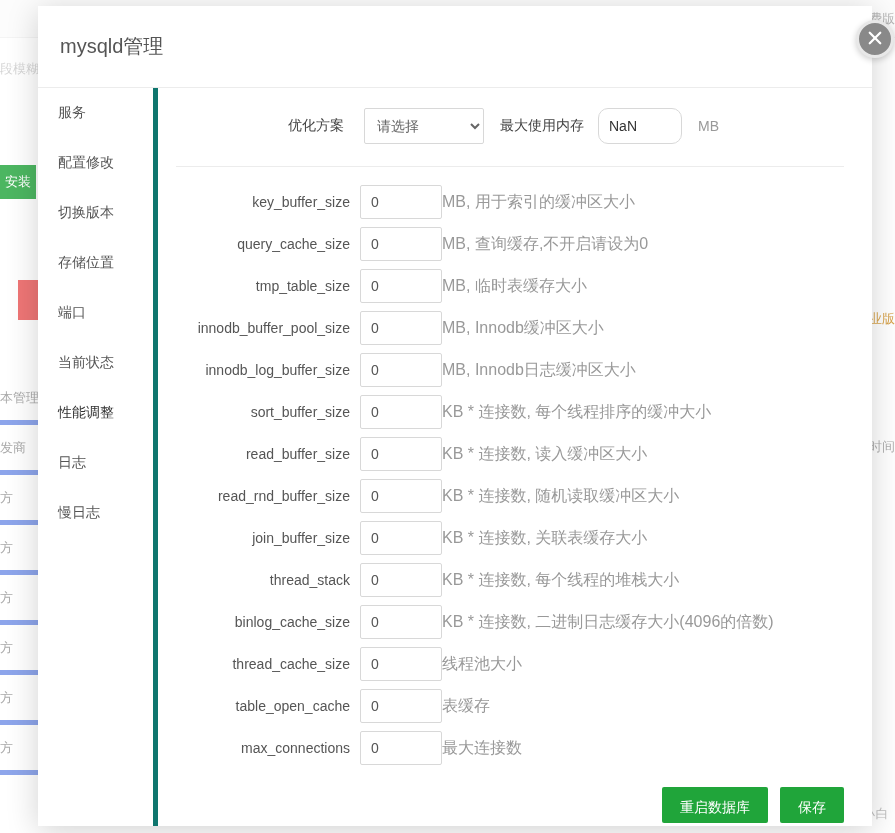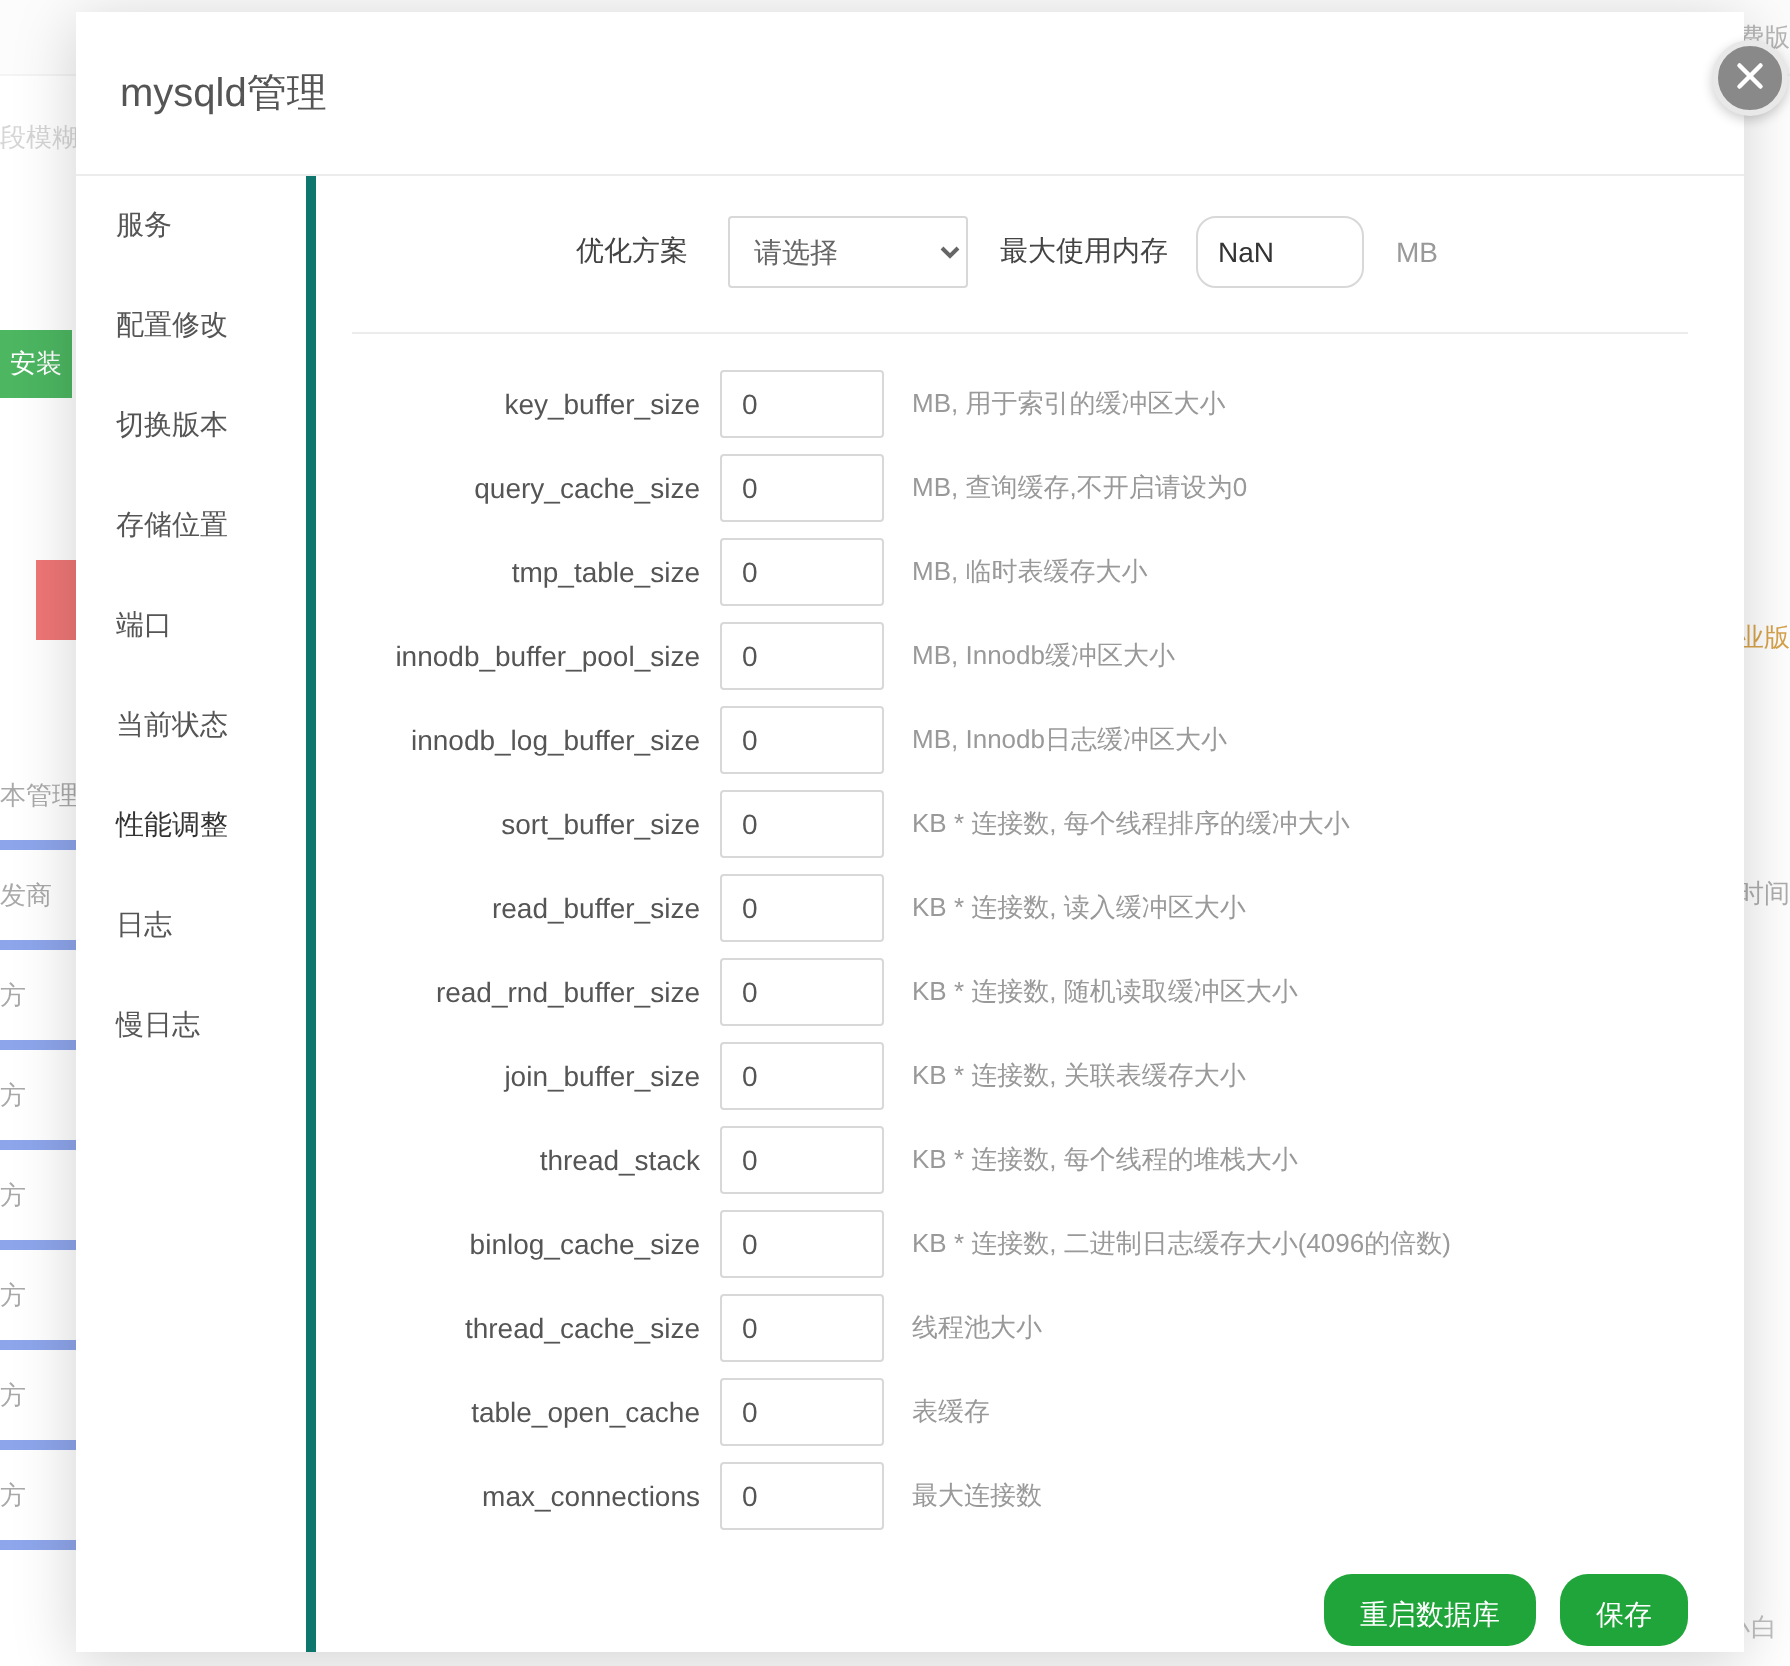--- a/index.html
+++ b/index.html
@@ -75,28 +75,28 @@
   .param-row {
     display:flex; align-items:center; margin-bottom: 8px;
   }
   .param-label {
     width: 184px; text-align:right; color:#555; padding-right:10px; font-size:14px;
   }
   .param-input {
     width: 82px; height: 34px; border:1px solid #d8d8d8; border-radius:2px;
     padding: 0 10px; font-size:14px; color:#555;
   }
-  .param-desc { color:#999; font-size:13px; margin-left:14px; }
+  .param-desc { color:#999; font-size:16px; }
 
   .footer {
     display:flex; justify-content:flex-end; gap:12px; padding: 14px 0 0 0;
   }
   .btn {
     height: 36px; padding: 12px 18px; border:none; color:#fff; background:#20a53a;
-    border-radius:14px; font-size:14px; cursor:pointer;
+    border-radius:2px; font-size:14px; cursor:pointer;
   }
 </style>
 </head>
 <body>
 
 <div class="backdrop">
 
   <div class="bg-top"></div>
   <div class="bg-tab">费版</div>
   <div class="bg-search">段模糊</div>

